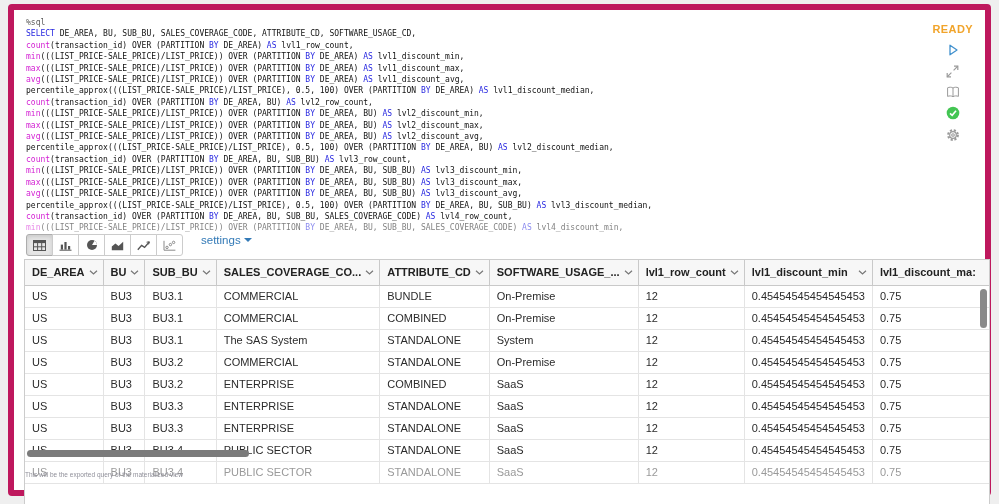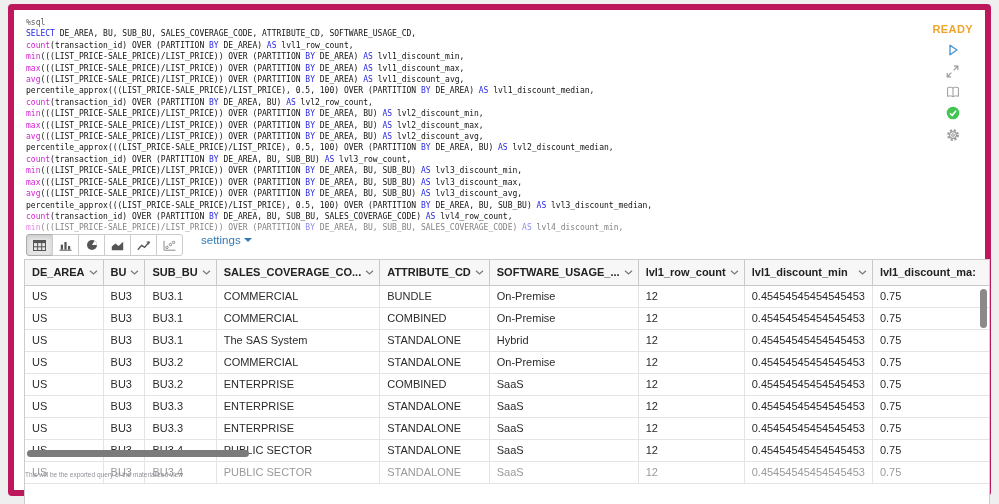--- a/index.html
+++ b/index.html
@@ -202,21 +202,21 @@
             <td>12</td>
             <td>0.45454545454545453</td>
             <td>0.75</td>
           </tr>
           <tr>
             <td>US</td>
             <td>BU3</td>
             <td>BU3.1</td>
             <td>The SAS System</td>
             <td>STANDALONE</td>
-            <td>Hybrid</td>
+            <td>System</td>
             <td>12</td>
             <td>0.45454545454545453</td>
             <td>0.75</td>
           </tr>
           <tr>
             <td>US</td>
             <td>BU3</td>
             <td>BU3.2</td>
             <td>COMMERCIAL</td>
             <td>STANDALONE</td>

